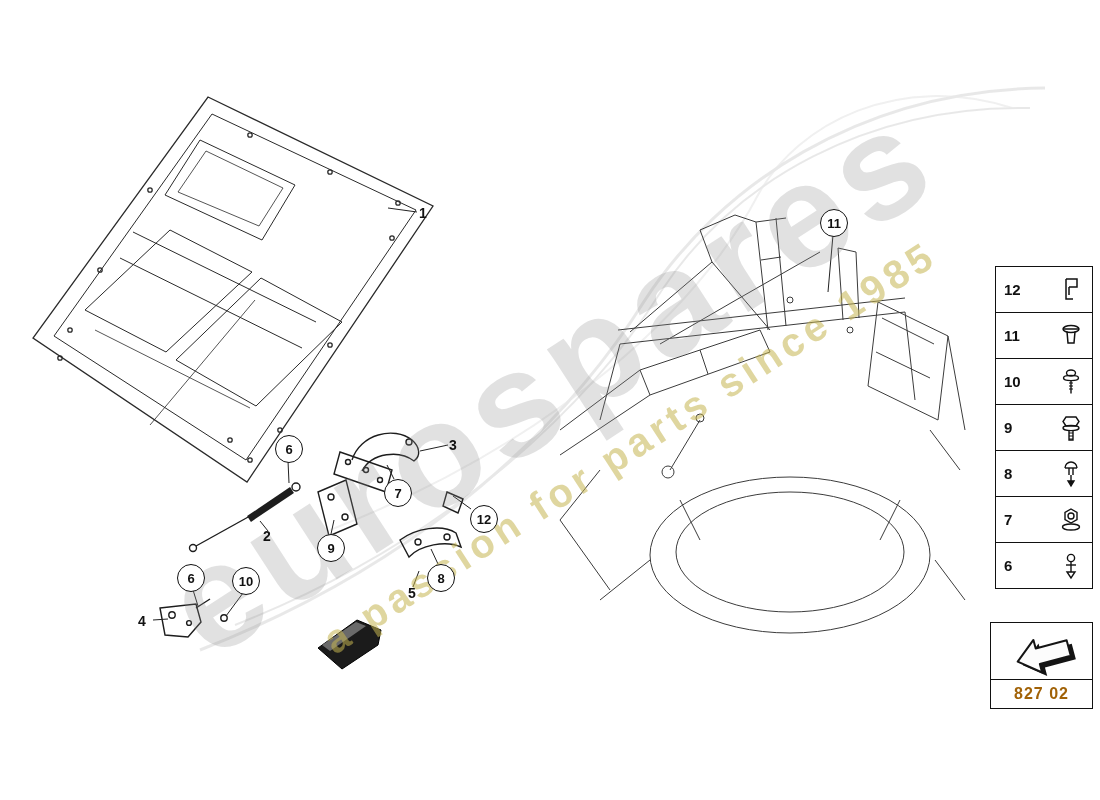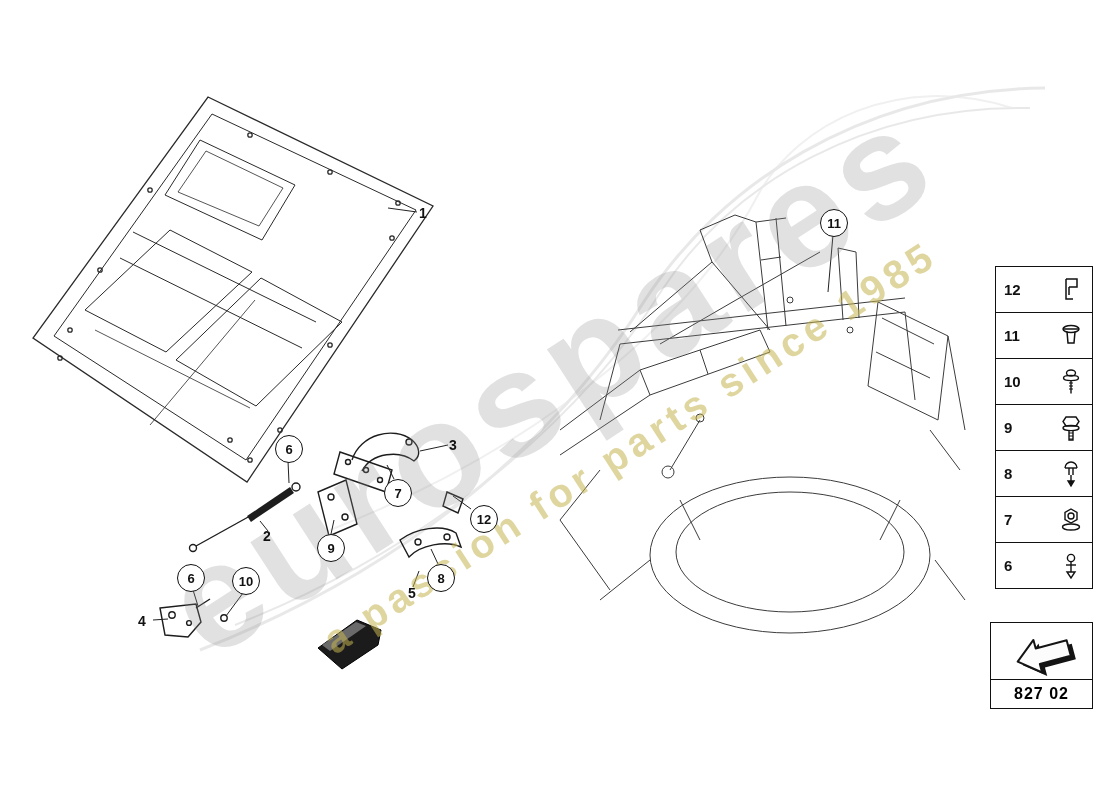--- a/index.html
+++ b/index.html
@@ -37,21 +37,21 @@
   }
   .legend-row:last-child{border-bottom:none;}
   .legend-num{font-size:15px;font-weight:700;color:#111;}
   .part-box{
     position:absolute;left:990px;top:622px;width:101px;border:1.6px solid #111;
     background:#fff;z-index:4;cursor:pointer;
   }
   .part-box-icon{height:56px;display:flex;align-items:center;justify-content:center;}
   .part-box-code{
     border-top:1.6px solid #111;text-align:center;font-size:16px;font-weight:700;
-    padding:5px 0;color:#000000;letter-spacing:1px;
+    padding:5px 0;color:#a16207;letter-spacing:1px;
   }
 </style>
 </head>
 <body>
 
 <div id="page">
 
   <svg id="artwork" width="1100" height="800" viewBox="0 0 1100 800">
 
     <g stroke="#d7d7d7" fill="none" opacity="0.55">

